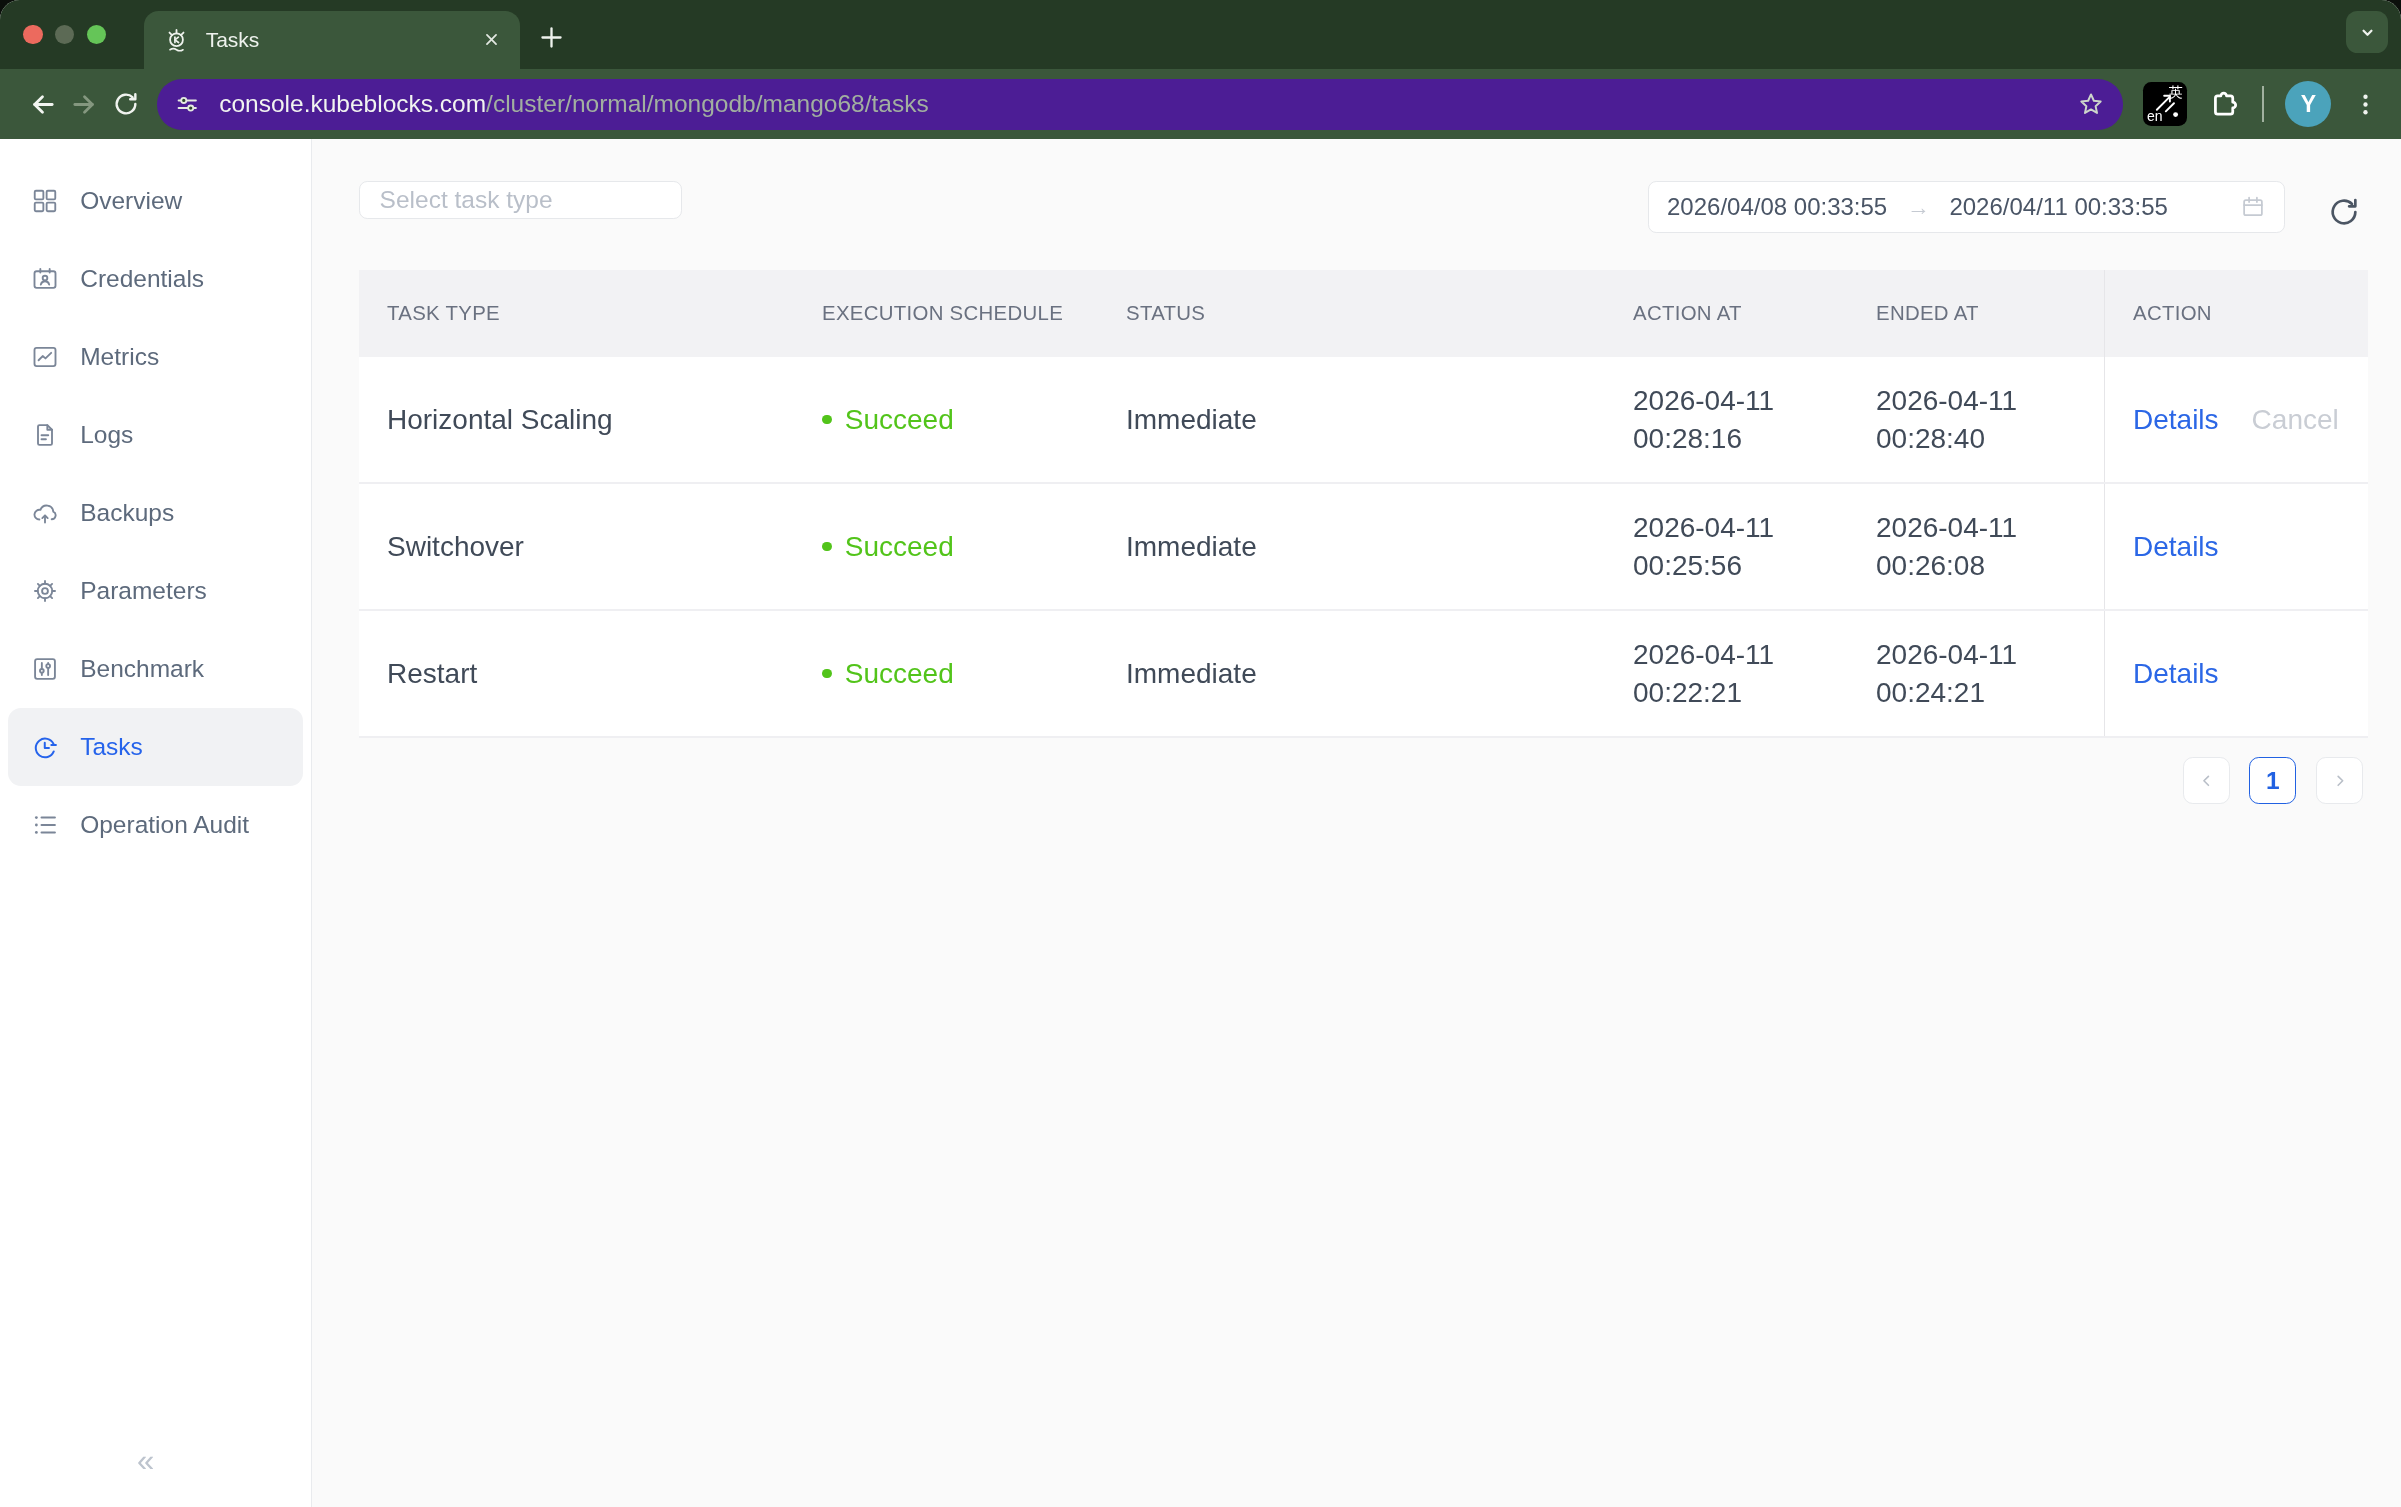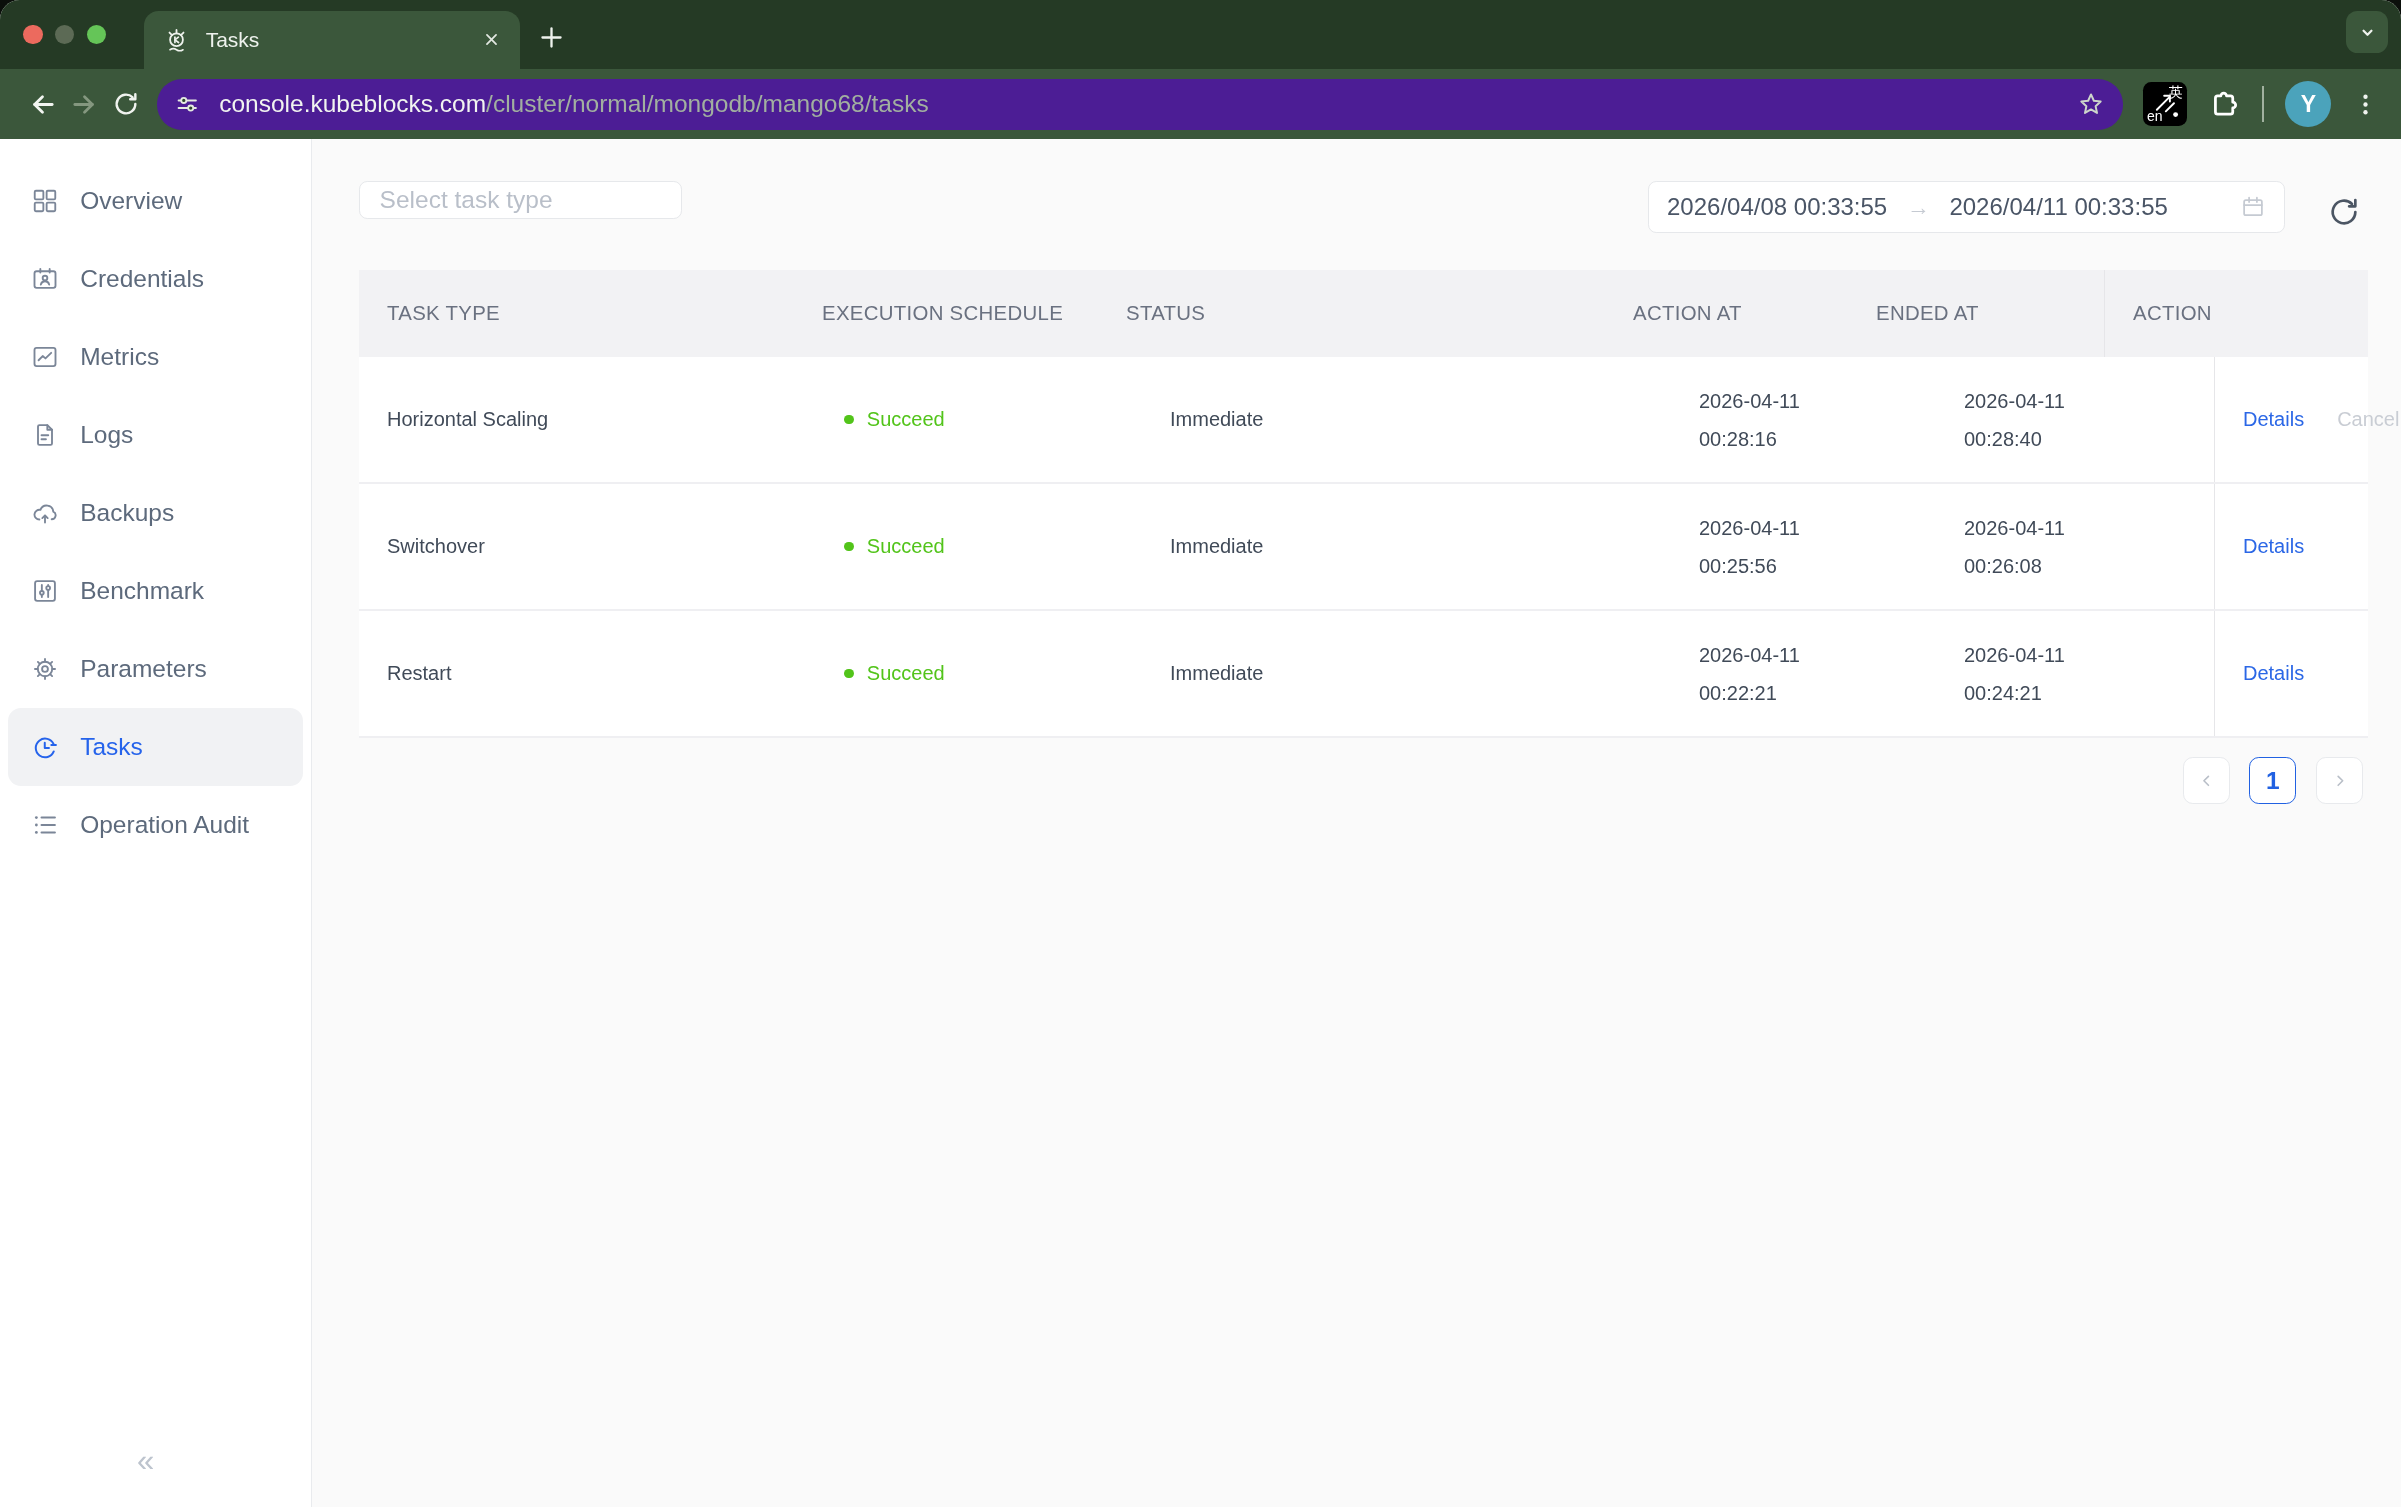--- a/index.html
+++ b/index.html
@@ -64,21 +64,21 @@
                font-size:24px; color:#4a5566; }
   .daterange .sep { color:#c5cad2; margin:0 19.6px; font-size:23px; }
   .daterange .cal { margin-left:auto; display:flex; color:#c5cad2; }
   .refreshbtn { position:absolute; left:1995px; top:52px; width:42px; height:42px; display:flex; align-items:center; justify-content:center; color:#4b5563; }
 
   .tasktable { position:absolute; left:31px; right:33px; top:131px; }
   .thead, .trow { display:grid; grid-template-columns:435px 304px 507px 243px 256px 1fr; }
   .thead { height:87px; background:#f2f2f4; }
   .thead .cell { font-size:20.4px; color:#6a7180; letter-spacing:0.3px; }
   .cell { display:flex; align-items:center; padding-left:28px; min-width:0; }
-  .trow { height:127px; background:#fff; border-bottom:2.5px solid #efeff2; font-size:20px; color:#404a58;gap:22px; }
+  .trow { height:127px; background:#fff; border-bottom:2.5px solid #efeff2; font-size:28px; color:#404a58; }
   .cell.action { border-left:1.6px solid #e6e6e9; gap:33px; }
   .status-dot { width:9.8px; height:9.8px; border-radius:50%; background:#52c41a; margin-right:13px; flex:0 0 auto; }
   .status-text { color:#52c41a; }
   .dt { line-height:38px; }
   .link { color:#2b67e6; cursor:pointer; }
   .link-disabled { color:#c9cdd4; }
 
   .pagination { position:absolute; right:38px; top:618px; display:flex; gap:19.6px; }
   .pg-btn { width:47px; height:47px; background:#fff; border:1.6px solid #e8eaed; border-radius:9.8px;
             display:flex; align-items:center; justify-content:center; color:#b9bfc8; }
@@ -250,53 +250,53 @@
 
     <div class="nav-item">
       <span class="nicon">
         <svg width="28" height="28" viewBox="0 0 24 24" fill="none" stroke="currentColor" stroke-width="1.6" stroke-linecap="round" stroke-linejoin="round">
           <path d="M7.2 17.6a4.2 4.2 0 1 1 .9-8.3 5.7 5.7 0 0 1 11 1.6 3.4 3.4 0 0 1-1.4 6.5"></path>
           <path d="M12 20.2v-5.8"></path>
             <polyline points="9.7,16.4 12,14.1 14.3,16.4"></polyline>
         </svg>
       </span>
       <span>Backups</span>
-    </div>
-
-    <div class="nav-item">
-      <span class="nicon">
-        <svg width="28" height="28" viewBox="0 0 24 24" fill="none" stroke="currentColor" stroke-width="1.6" stroke-linecap="round" stroke-linejoin="round">
-          <rect x="3.5" y="3.5" width="17" height="17" rx="1.8"></rect>
-          <path d="M9.3 6.8v10.4"></path>
-            <circle cx="9.3" cy="13.6" r="1.6" fill="#fff"></circle>
-          <path d="M14.7 6.8v10.4"></path>
-            <circle cx="14.7" cy="9.4" r="1.6" fill="#fff"></circle>
-        </svg>
-      </span>
-      <span>Benchmark</span>
     </div>
 
     <div class="nav-item">
       <span class="nicon">
         <svg width="28" height="28" viewBox="0 0 24 24" fill="none" stroke="currentColor" stroke-width="1.6" stroke-linecap="round">
           <circle cx="12" cy="12" r="6.2"></circle>
             <circle cx="12" cy="12" r="2.5"></circle>
           <path d="M18.2 12h2.4"></path>
             <path d="M5.8 12H3.4"></path>
             <path d="M12 5.8V3.4"></path>
             <path d="M12 18.2v2.4"></path>
           <path d="M16.4 7.6l1.7-1.7"></path>
             <path d="M7.6 16.4l-1.7 1.7"></path>
             <path d="M16.4 16.4l1.7 1.7"></path>
             <path d="M7.6 7.6 5.9 5.9"></path>
         </svg>
       </span>
       <span>Parameters</span>
     </div>
 
+    <div class="nav-item">
+      <span class="nicon">
+        <svg width="28" height="28" viewBox="0 0 24 24" fill="none" stroke="currentColor" stroke-width="1.6" stroke-linecap="round" stroke-linejoin="round">
+          <rect x="3.5" y="3.5" width="17" height="17" rx="1.8"></rect>
+          <path d="M9.3 6.8v10.4"></path>
+            <circle cx="9.3" cy="13.6" r="1.6" fill="#fff"></circle>
+          <path d="M14.7 6.8v10.4"></path>
+            <circle cx="14.7" cy="9.4" r="1.6" fill="#fff"></circle>
+        </svg>
+      </span>
+      <span>Benchmark</span>
+    </div>
+
     <div class="nav-item active">
       <span class="nicon">
         <svg width="28" height="28" viewBox="0 0 24 24" fill="none" stroke="currentColor" stroke-width="1.7" stroke-linecap="round" stroke-linejoin="round">
           <path d="M19.4 9.6a8 8 0 1 0 .1 6.2"></path>
           <path d="M11.8 8.4v4.5h3.6"></path>
           <path d="M17.4 10.3h4"></path>
         </svg>
       </span>
       <span>Tasks</span>
     </div>

